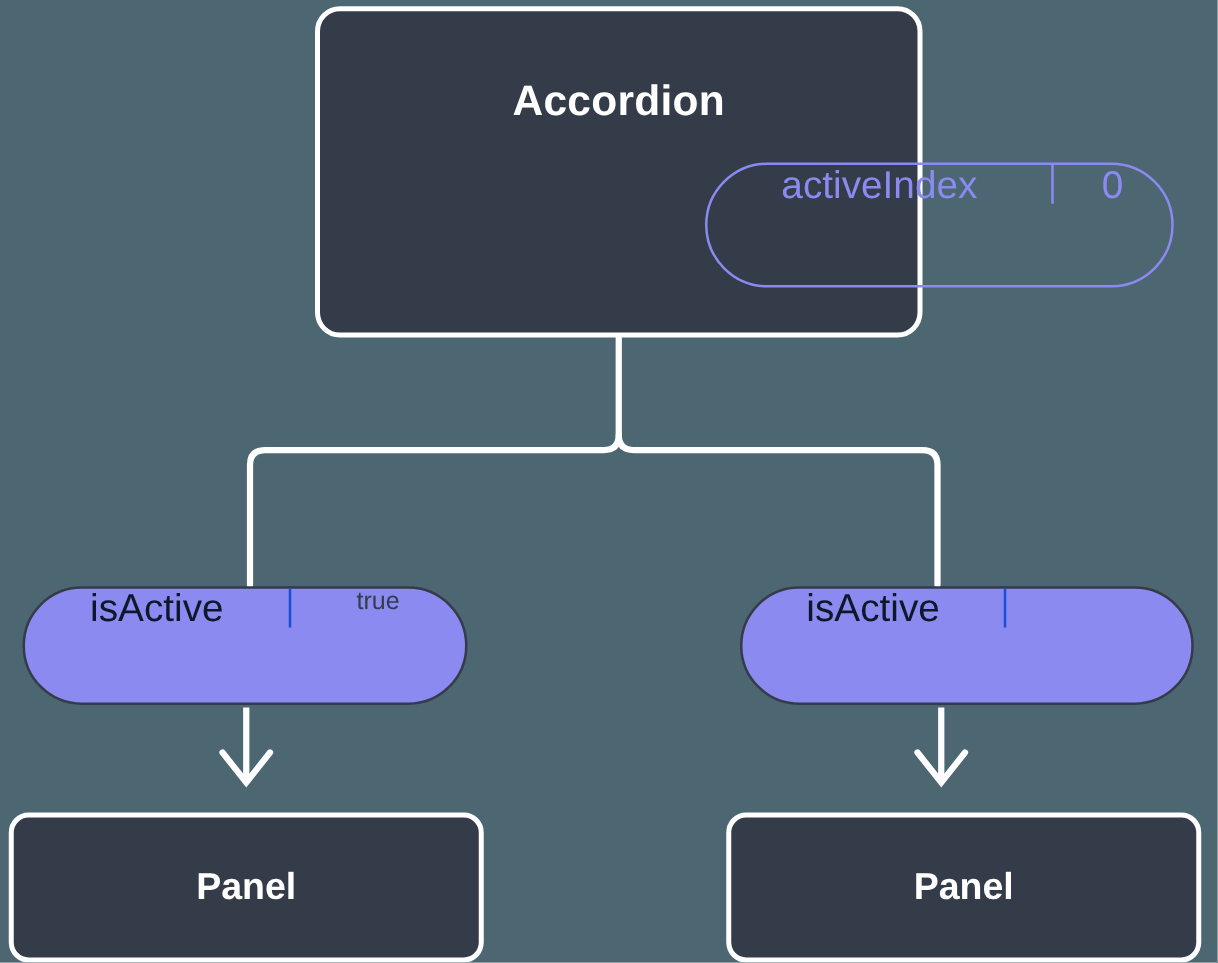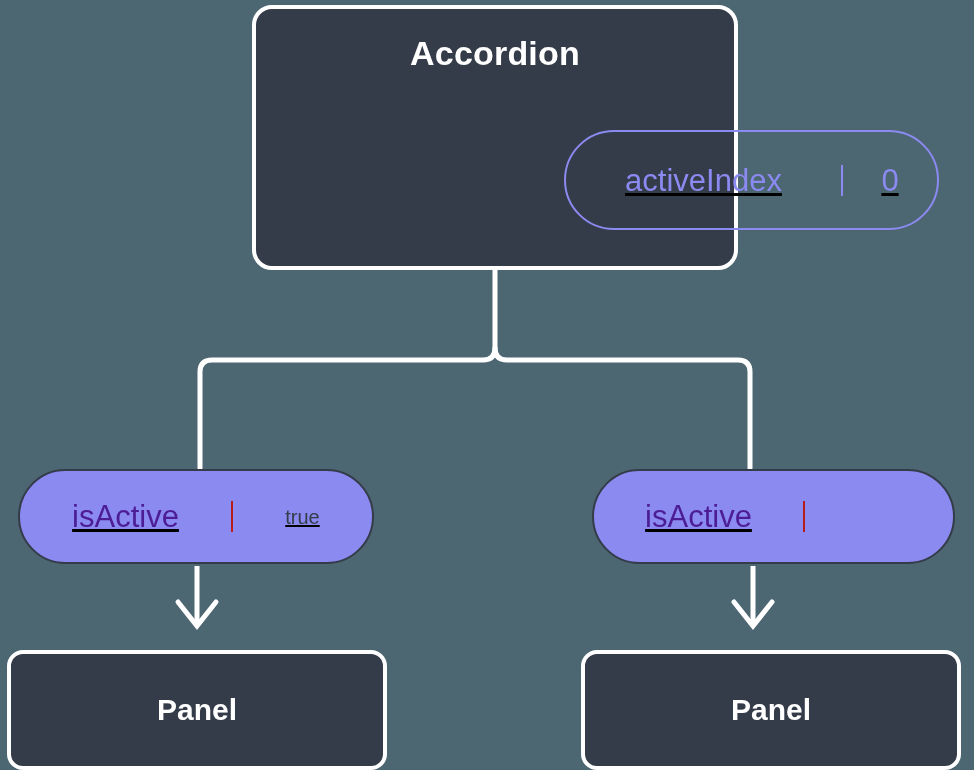--- a/index.html
+++ b/index.html
@@ -47,21 +47,21 @@
     flex-direction: column;
     align-items: center;
     justify-content: flex-start;
     border-radius: 20px;
   }
   .root-title {
     color: #ffffff;
     font-size: 34px;
     font-weight: 700;
     letter-spacing: 0.2px;
-    margin-top: 27px;
+    margin-top: 55px;
     line-height: 1;
   }
   .node-box.panel {
     width: 380px;
     height: 120px;
     border-radius: 16px;
     border-width: 4px;
   }
   .node-box.panel.left  { left: 7px;   top: 650px; }
   .node-box.panel.right { left: 581px; top: 650px; }
@@ -69,24 +69,23 @@
     color: #ffffff;
     font-size: 30px;
     font-weight: 600;
     line-height: 1;
   }
   
   .pill {
     position: absolute;
     box-sizing: border-box;
     display: flex;
-    align-items: center;
+    align-items: flex-start;
     border-radius: 999px;
     overflow: hidden;
-    text-decoration: underline;
   }
   .pill-key, .pill-val {
     display: flex;
     align-items: center;
     justify-content: center;
     box-sizing: border-box;
     line-height: 1;
     white-space: nowrap;
   }
   
@@ -109,23 +108,23 @@
     color: #8b8af0;
     font-size: 31px;
   }
   
   .pill.filled {
     height: 95px;
     background: #8b8af0;
     border: 2px solid #343b49;
   }
   .pill.filled .pill-key {
-    color: #4c1d95;
+    color: #0f172a;
     font-size: 31px;
-    border-right: 2px solid #b91c1c;
+    border-right: 2px solid #1d4ed8;
   }
   .pill.filled .pill-val {
     color: #343b49;
     font-size: 20px;
     flex: 1;
   }
   .pill.filled.left  { left: 18px;  top: 469px; width: 356px; }
   .pill.filled.left  .pill-key { width: 213px; }
   .pill.filled.right { left: 592px; top: 469px; width: 363px; }
   .pill.filled.right .pill-key { width: 211px; }

